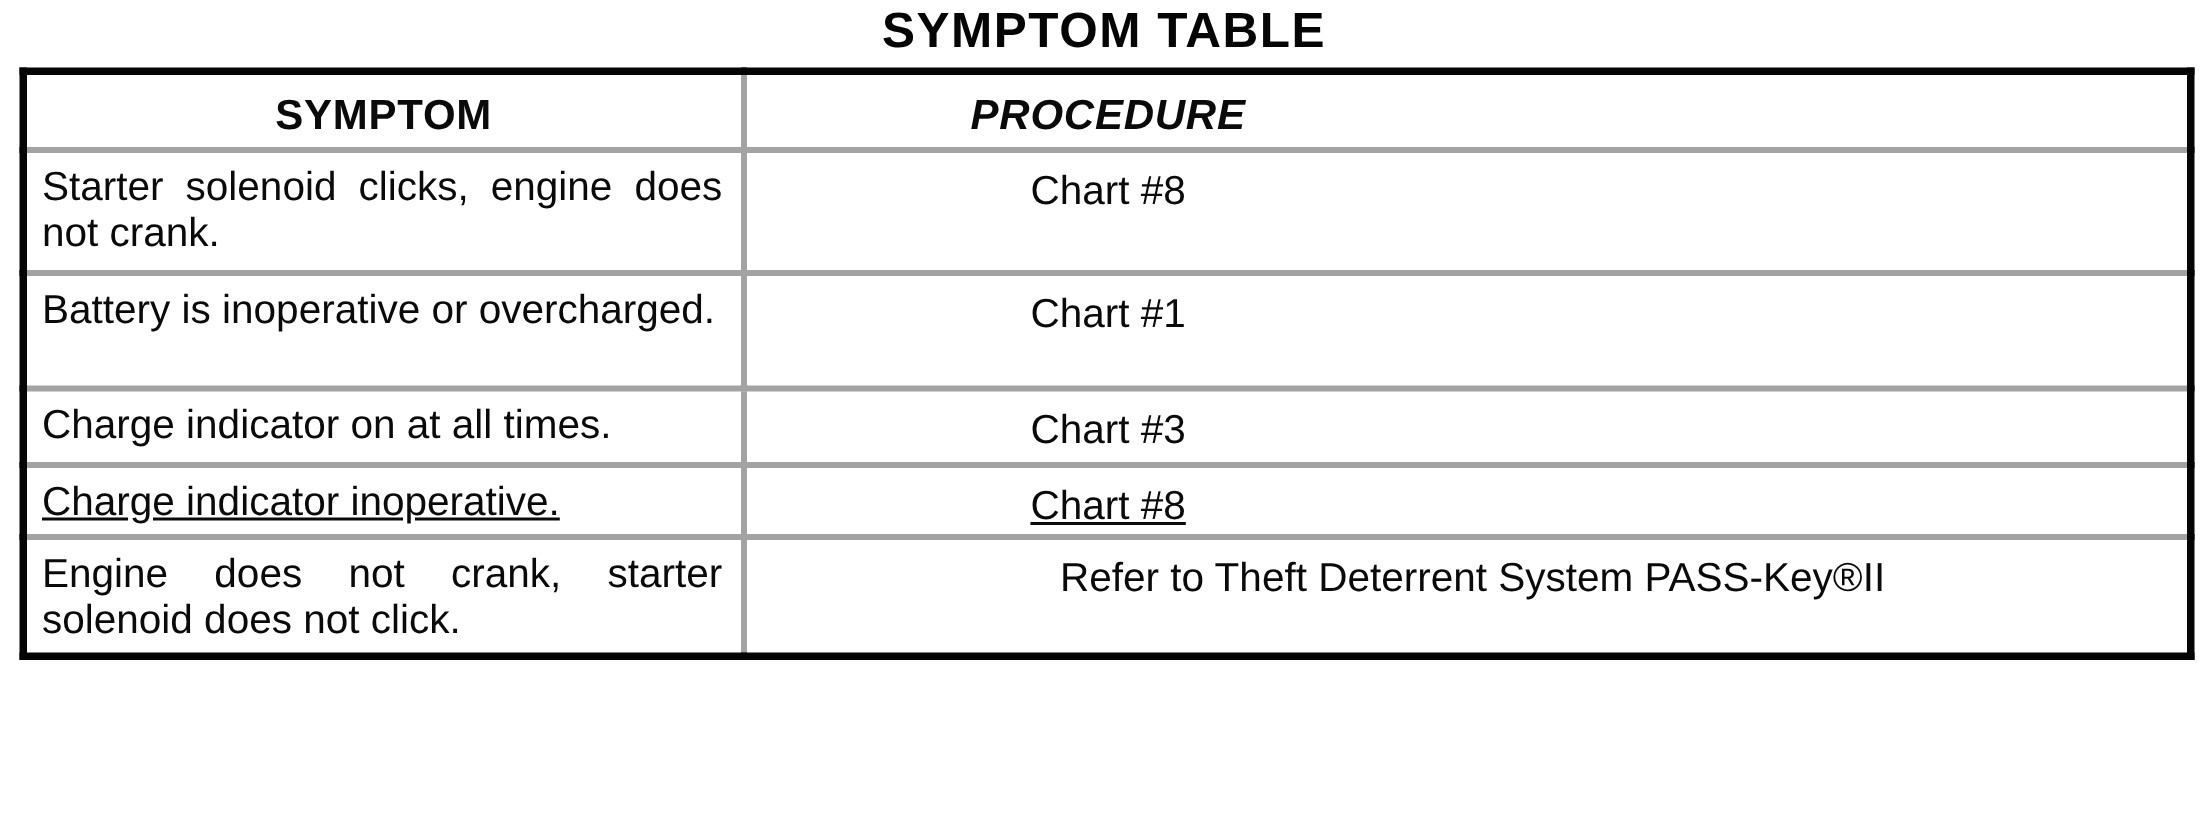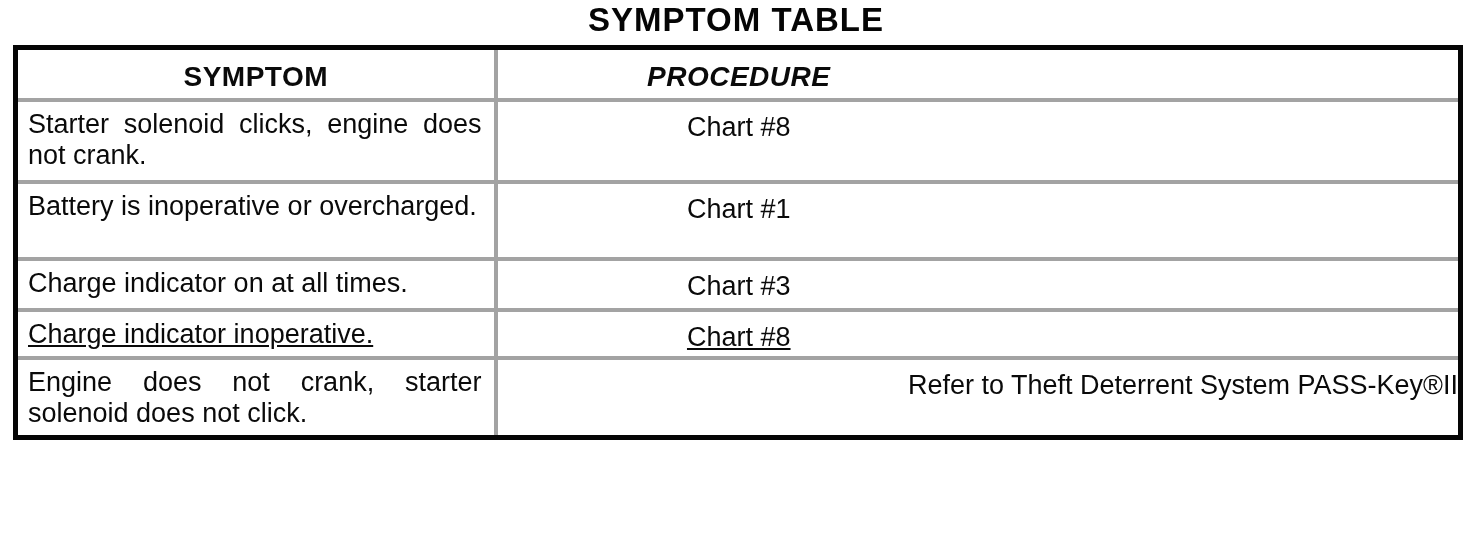--- a/index.html
+++ b/index.html
@@ -70,21 +70,21 @@
   td.procedure-cell {
     font-size: 27px;
     line-height: 33px;
     padding-top: 9px;
   }
   td.proc-center {
     text-align: center;
     padding-right: 478px; 
   }
   td.proc-left {
-    text-align: right;
+    text-align: center;
     padding-left: 8px;
   }
 </style>
 </head>
 <body>
 
 <div class="page">
 
   <div class="doc-title">SYMPTOM TABLE</div>
 

